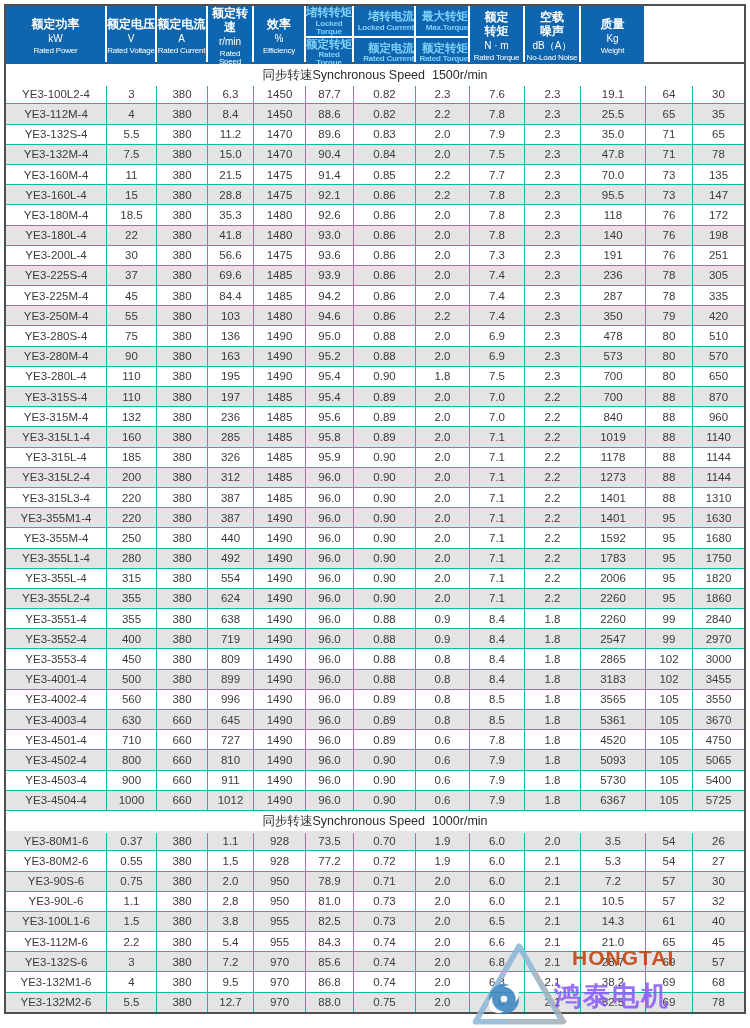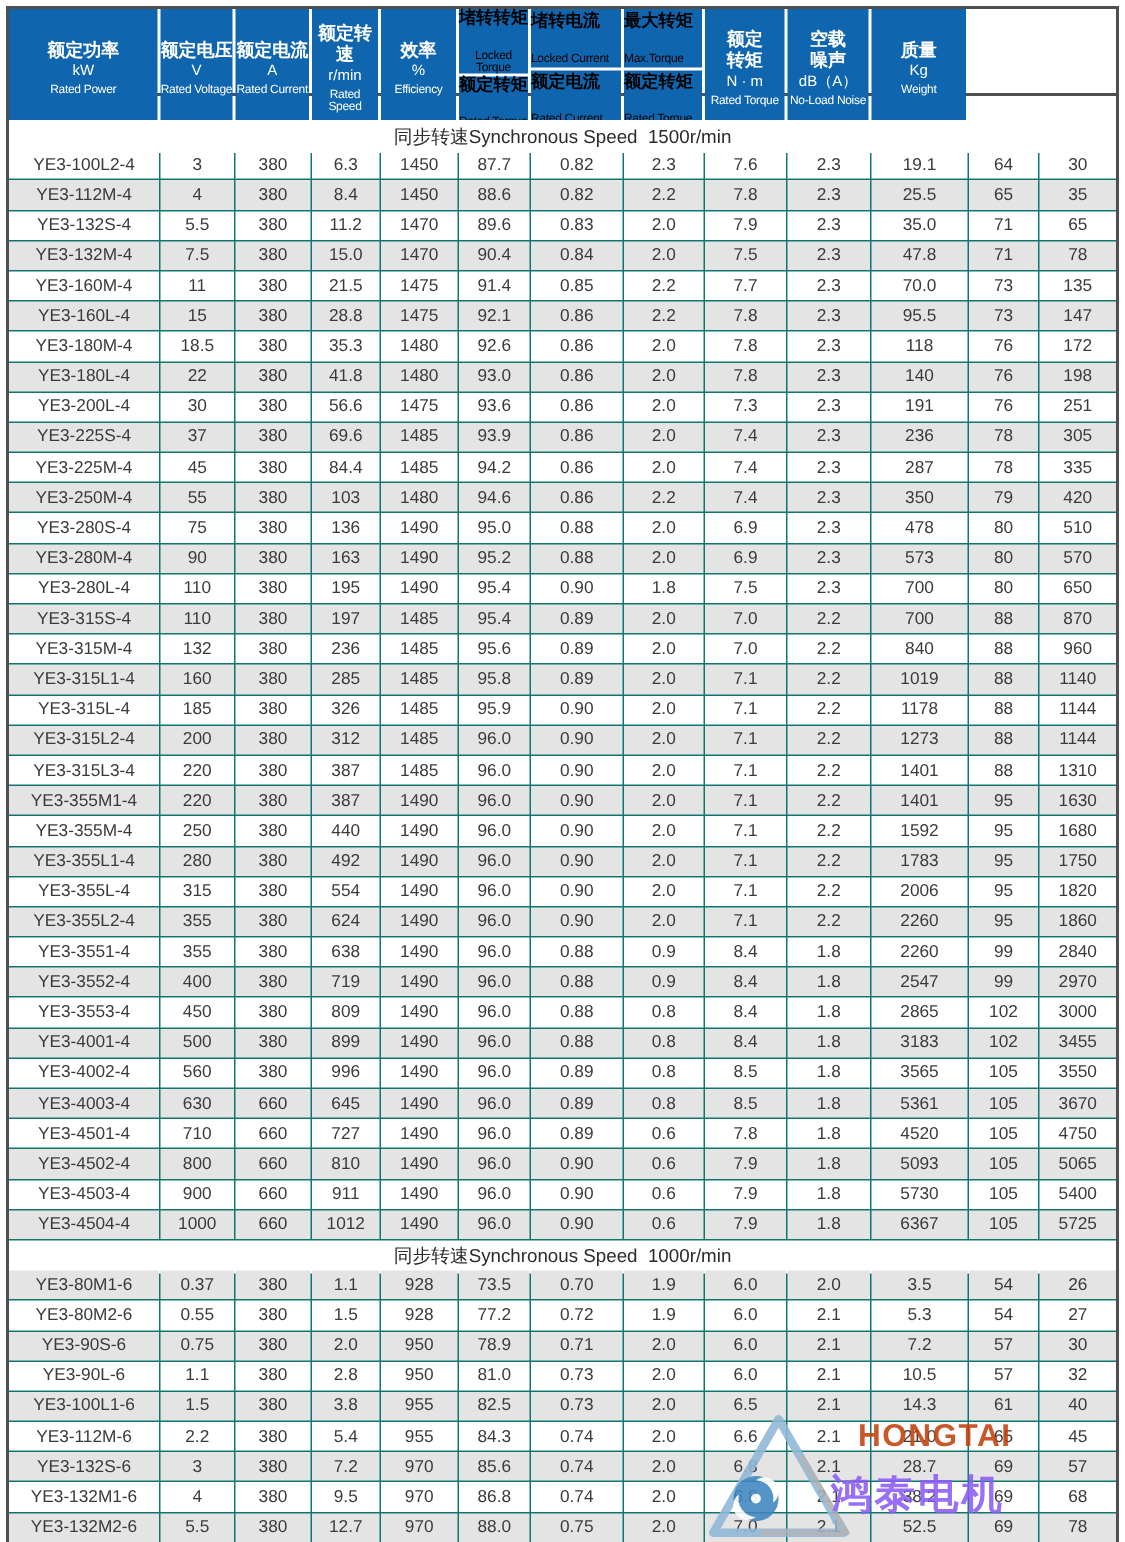--- a/index.html
+++ b/index.html
@@ -13,32 +13,32 @@
     display:grid;
     grid-template-columns:99px 48px 49px 44px 50px 46px 60px 52px 53px 54px 63px 45px 51px;
     gap:2px; background:#ffffff; height:56px;
   }
   .hcell { background:#1066ae; color:#fff; display:flex; flex-direction:column; align-items:center; justify-content:center; text-align:center; overflow:hidden; }
   .hcell .zh { font-size:12px; font-weight:bold; line-height:1.15; white-space:pre-line; }
   .hcell .zh.big { font-size:14px; }
   .hcell .unit { font-size:10px; line-height:1.2; margin-top:1px; }
   .hcell .en { font-size:8px; line-height:1.05; margin-top:2px; white-space:normal; letter-spacing:-0.2px; }
   .hsplit { background:#ffffff; display:flex; flex-direction:column; gap:2px; }
-  .hsplit .half { flex:1; background:#1066ae; color:#000000; display:flex; flex-direction:column; align-items:flex-start; justify-content:center; text-align:center; }
+  .hsplit .half { flex:1; background:#1066ae; color:#7dd3fc; display:flex; flex-direction:column; align-items:flex-end; justify-content:center; text-align:center; }
   .half .zh { font-size:11.5px; font-weight:bold; line-height:1.1; }
-  .half .en { font-size:8px; line-height:1; letter-spacing:-0.2px; margin-top:14px; }
+  .half .en { font-size:8px; line-height:1; letter-spacing:-0.2px; margin-top:1px;font-weight:bold; }
 
   .divider { height:2px; background:#4f4f4f; }
 
   
   .tbody {
     display:grid;
     grid-template-columns:100px 49px 50px 45px 51px 47px 61px 53px 54px 55px 64px 46px 51px;
     grid-auto-rows:19.2px;
-    gap:1px; background:#0f766e;margin-top:16px;
+    gap:1px; background:#14b8a6;
   }
   .cell { background:#fff; color:#3a3a3a; font-size:11.5px; display:flex; align-items:center; justify-content:center; overflow:hidden; white-space:nowrap; }
   .cell.gray { background:#e4e4e4; }
   .srow { grid-column:1 / -1; background:#fff; color:#2b2b2b; font-size:12.5px; display:flex; align-items:center; justify-content:center; height:22px; white-space:pre; }
 
   
   .wm { position:absolute; left:468px; top:938px; width:280px; height:88px; pointer-events:none; z-index:5; opacity:0.88; }
   .wm svg { position:absolute; left:0; top:2px; }
   .wm .brand-en { position:absolute; left:104px; top:8px; font-size:21px; font-weight:bold; color:#c2410c; letter-spacing:1px; }
   .wm .brand-zh { position:absolute; left:86px; top:40px; font-size:27px; font-weight:bold; color:#8b5cf6; letter-spacing:2px; }

